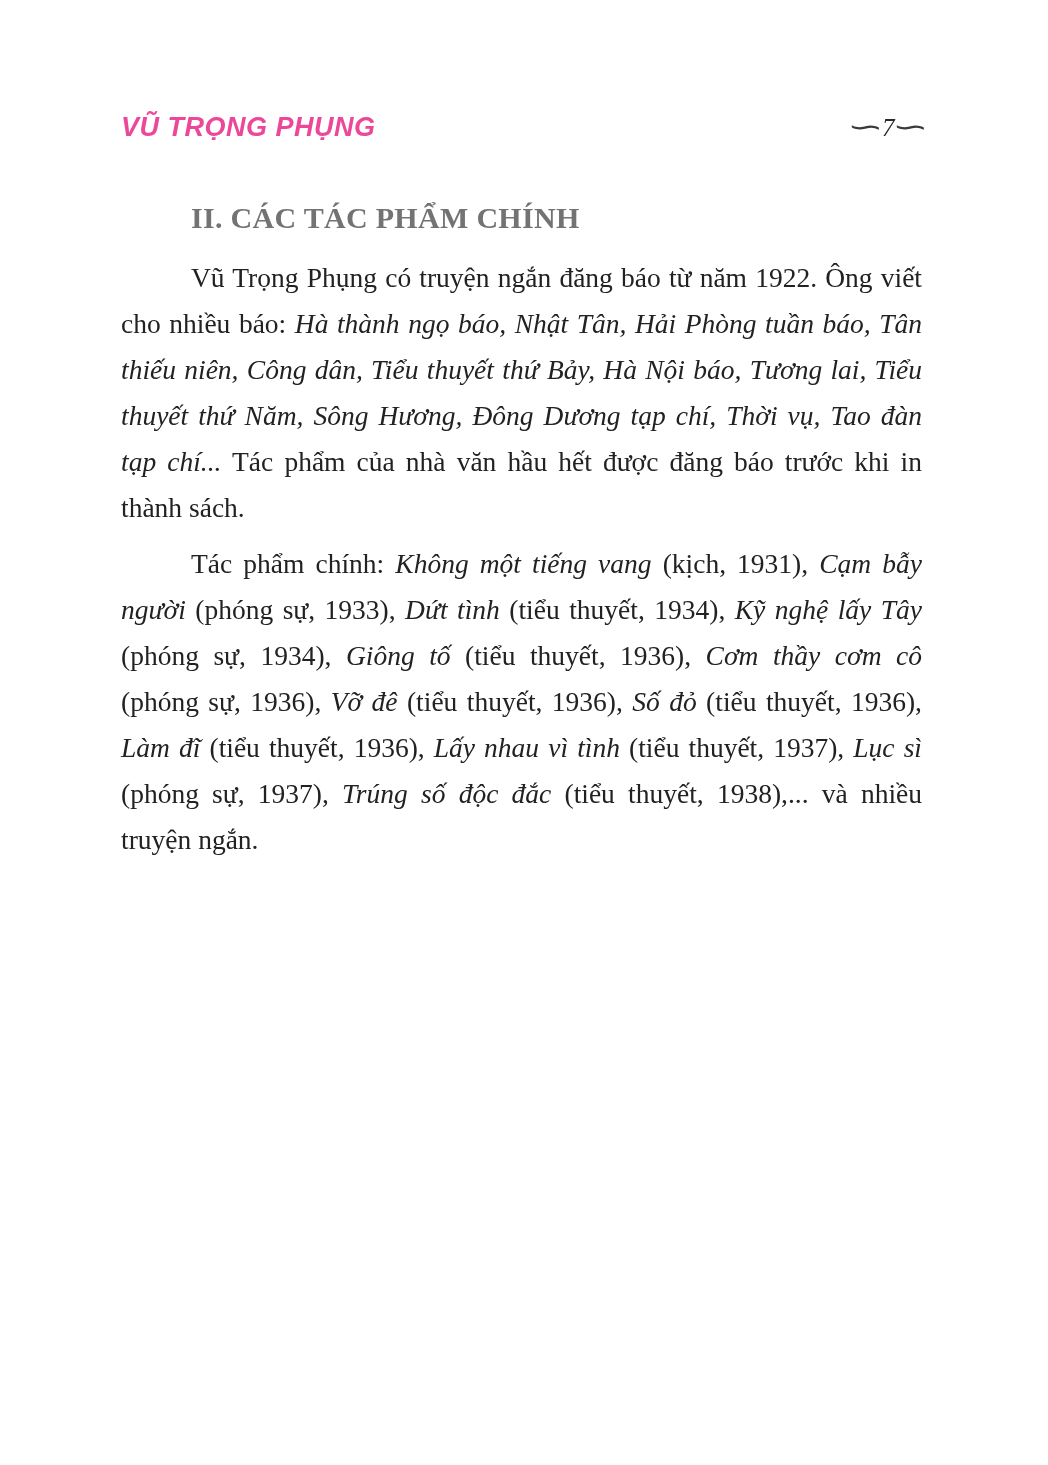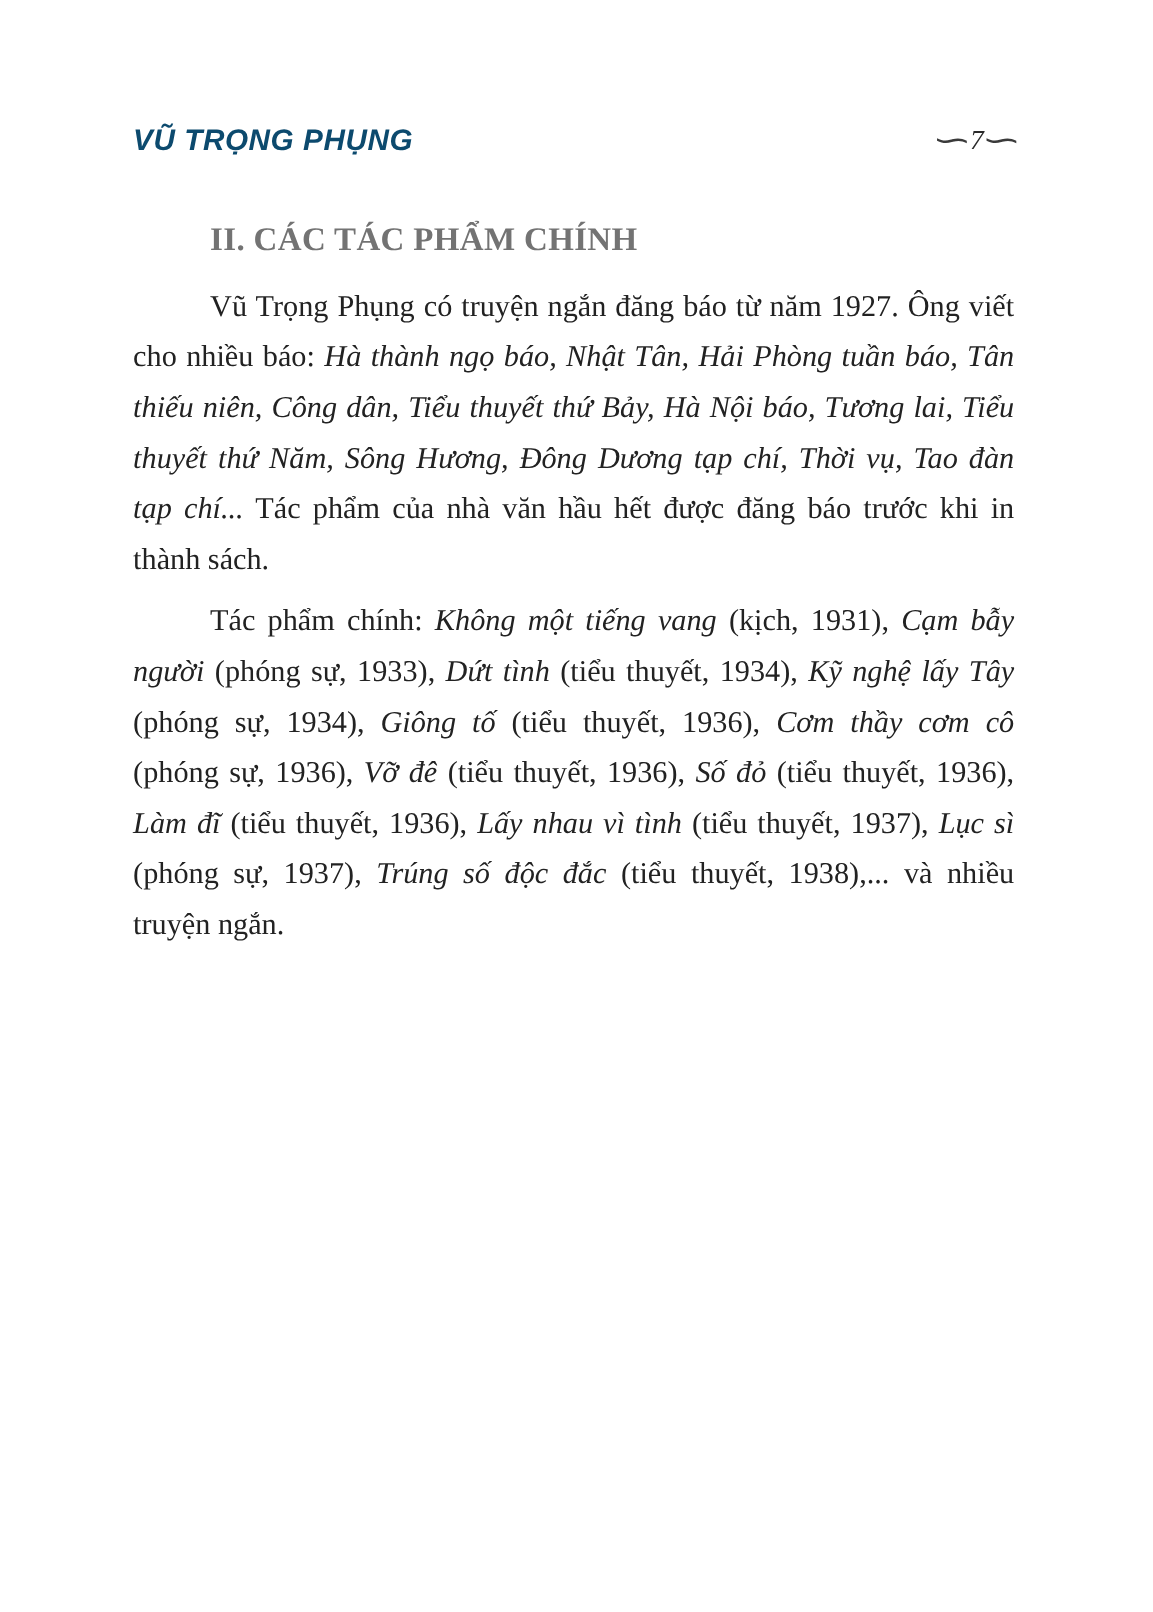--- a/index.html
+++ b/index.html
@@ -25,21 +25,21 @@
     justify-content: space-between;
     align-items: baseline;
     margin-bottom: 58px;
   }
   .author {
     font-family: "Liberation Sans", sans-serif;
     font-weight: 700;
     font-style: italic;
     font-size: 27px;
     letter-spacing: 0.5px;
-    color: #0c4a6e;
+    color: #ec4899;
   }
   .page-num {
     font-family: "Liberation Serif", serif;
     font-size: 25px;
     color: #2a2a2a;
     display: flex;
     align-items: center;
     gap: 2px;
   }
   .ornament {
@@ -86,18 +86,18 @@
     <div class="page-num">
       <span class="ornament">∽</span>
       <span class="num">7</span>
       <span class="ornament">∽</span>
     </div>
   </header>
 
   <main>
     <h2 class="heading">II. CÁC TÁC PHẨM CHÍNH</h2>
 
-    <p class="para"><span>Vũ Trọng Phụng có truyện ngắn đăng báo từ năm 1927. Ông viết cho nhiều báo: </span><i>Hà thành ngọ báo, Nhật Tân, Hải Phòng tuần báo, Tân thiếu niên, Công dân, Tiểu thuyết thứ Bảy, Hà Nội báo, Tương lai, Tiểu thuyết thứ Năm, Sông Hương, Đông Dương tạp chí, Thời vụ, Tao đàn tạp chí...</i><span> Tác phẩm của nhà văn hầu hết được đăng báo trước khi in thành sách.</span></p>
+    <p class="para"><span>Vũ Trọng Phụng có truyện ngắn đăng báo từ năm 1922. Ông viết cho nhiều báo: </span><i>Hà thành ngọ báo, Nhật Tân, Hải Phòng tuần báo, Tân thiếu niên, Công dân, Tiểu thuyết thứ Bảy, Hà Nội báo, Tương lai, Tiểu thuyết thứ Năm, Sông Hương, Đông Dương tạp chí, Thời vụ, Tao đàn tạp chí...</i><span> Tác phẩm của nhà văn hầu hết được đăng báo trước khi in thành sách.</span></p>
 
     <p class="para"><span>Tác phẩm chính: </span><i>Không một tiếng vang</i><span> (kịch, 1931), </span><i>Cạm bẫy người</i><span> (phóng sự, 1933), </span><i>Dứt tình</i><span> (tiểu thuyết, 1934), </span><i>Kỹ nghệ lấy Tây</i><span> (phóng sự, 1934), </span><i>Giông tố</i><span> (tiểu thuyết, 1936), </span><i>Cơm thầy cơm cô</i><span> (phóng sự, 1936), </span><i>Vỡ đê</i><span> (tiểu thuyết, 1936), </span><i>Số đỏ</i><span> (tiểu thuyết, 1936), </span><i>Làm đĩ</i><span> (tiểu thuyết, 1936), </span><i>Lấy nhau vì tình</i><span> (tiểu thuyết, 1937), </span><i>Lục sì</i><span> (phóng sự, 1937), </span><i>Trúng số độc đắc</i><span> (tiểu thuyết, 1938),... và nhiều truyện ngắn.</span></p>
   </main>
 
 </div>
 
 </body></html>

